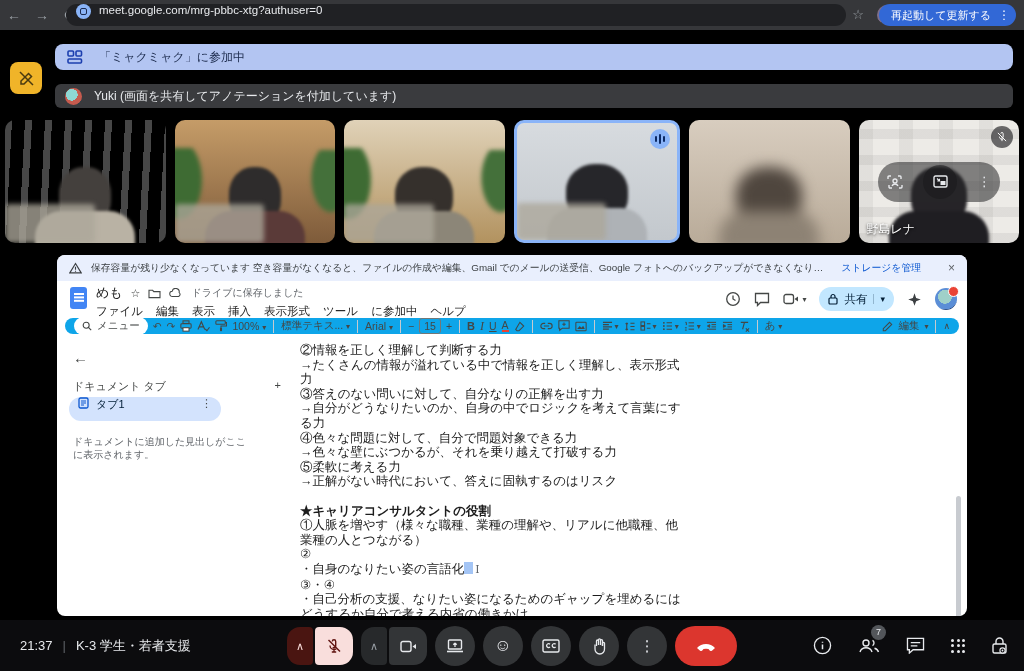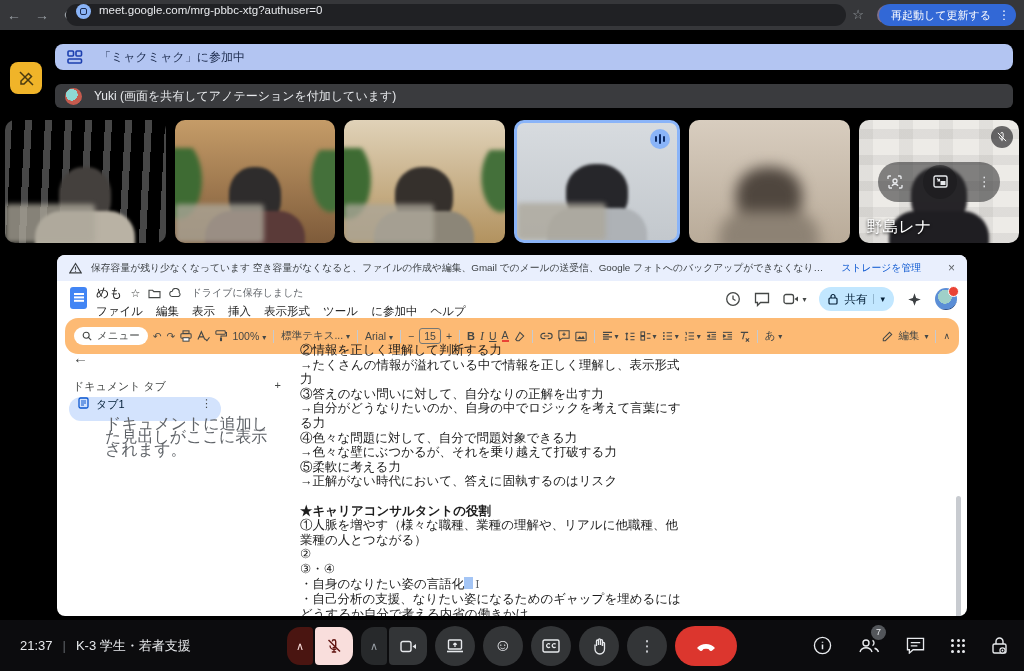--- a/index.html
+++ b/index.html
@@ -46,21 +46,21 @@
   .v2::before,.v3::before { content:""; position:absolute; left:-14px; top:28px; width:46px; height:80px; background:radial-gradient(ellipse at 40% 40%, #3e6b33 0 55%, transparent 60%); filter:blur(2px); }
   .v2::after,.v3::after { content:""; position:absolute; right:-12px; top:30px; width:40px; height:70px; background:radial-gradient(ellipse at 60% 40%, #44703a 0 55%, transparent 60%); filter:blur(2px); }
   .patch-el { display:none; position:absolute; left:0; bottom:0; width:56%; height:32%; background:rgba(172,166,154,.78); filter:blur(2.5px); border-radius:4px; }
   .tile.patch .patch-el { display:block; }
   .audio-ind { display:none; position:absolute; right:7px; top:6px; width:20px; height:20px; border-radius:50%; background:#8ab4f8; align-items:center; justify-content:center; gap:1.5px; }
   .tile.audio .audio-ind { display:flex; }
   .audio-ind i { width:2.5px; background:#0b2a66; border-radius:2px; }
   .audio-ind i:nth-child(1){height:6px;} .audio-ind i:nth-child(2){height:10px;} .audio-ind i:nth-child(3){height:6px;}
   .mute-ind { display:none; position:absolute; right:6px; top:6px; width:22px; height:22px; border-radius:50%; background:rgba(32,33,36,.65); align-items:center; justify-content:center; }
   .tile.muted .mute-ind { display:flex; }
-  .tile-name { display:none; position:absolute; left:8px; bottom:5px; color:#fff; font-size:16px; text-shadow:0 1px 3px rgba(0,0,0,.9); }
+  .tile-name { display:none; position:absolute; left:8px; bottom:5px; color:#fff; font-size:12px; text-shadow:0 1px 3px rgba(0,0,0,.9); }
   .tile.named .tile-name { display:block; }
   .hover-ctrls { display:none; position:absolute; left:50%; top:50%; transform:translate(-50%,-50%); width:122px; height:40px; background:rgba(38,38,40,.55); border-radius:20px; align-items:center; justify-content:space-between; padding:0 9px; }
   .tile.overlay .hover-ctrls { display:flex; }
   .hover-ctrls .mid { width:34px; height:34px; border-radius:50%; background:rgba(25,25,27,.55); display:flex; align-items:center; justify-content:center; }
   .hover-ctrls .kdots { color:#e8eaed; font-size:13px; }
 
   
   #docs { position:absolute; left:57px; top:255px; width:910px; height:361px; background:#fff; border-radius:8px; overflow:hidden; }
   #storage-banner { height:26px; background:#e9effd; display:flex; align-items:center; padding:0 12px; gap:9px; font-size:9.8px; color:#3c4043; white-space:nowrap; }
   #storage-banner .grow { flex:1; overflow:hidden; text-overflow:ellipsis; }
@@ -72,39 +72,39 @@
   #doc-icon::after { content:""; position:absolute; left:3.5px; top:6px; width:10px; height:1.6px; background:#fff; box-shadow:0 3.4px 0 #fff, 0 6.8px 0 #fff; }
   #title-row { display:flex; align-items:center; gap:8px; font-size:13px; color:#1f1f1f; }
   #title-row .mini { color:#444746; font-size:11px; }
   #saved-status { color:#5f6368; font-size:10px; }
   #menu-row { display:flex; gap:13px; font-size:11.5px; color:#1f1f1f; margin-top:2px; }
   #docs-header .right { position:absolute; right:10px; top:6px; display:flex; align-items:center; gap:13px; color:#444746; }
   #share-pill { height:24px; background:#c2e7ff; border-radius:12px; display:flex; align-items:center; gap:6px; padding:0 9px; color:#001d35; font-size:11.5px; }
   #share-pill .dd { font-size:9px; border-left:1px solid #92b6cf; padding-left:6px; }
   #docs-avatar { width:22px; height:22px; border-radius:50%; background:radial-gradient(circle at 45% 40%, #9fd0c9 38%, #5b8ed6 39% 70%, #2e4e86 71%); position:relative; }
   #docs-avatar::after { content:""; position:absolute; right:-2px; top:-2px; width:9px; height:9px; border-radius:50%; background:#ea4335; border:1.5px solid #fff; }
-  #docs-toolbar { margin:1px 8px 0; height:36px; background:#fdba74; border-radius:13px; display:flex; align-items:center; padding:2px 9px; gap:5px; font-size:10.5px; color:#444746; white-space:nowrap; }
+  #docs-toolbar { margin:1px 8px 0; height:16px; background:#0ea5e9; border-radius:13px; display:flex; align-items:center; padding:2px 9px; gap:5px; font-size:10.5px; color:#444746; white-space:nowrap; }
   #docs-toolbar .sep { width:1px; height:13px; background:#c6cacf; margin:0 2px; }
   #docs-toolbar .menu-pill { background:#fff; border-radius:11px; height:18px; display:flex; align-items:center; gap:5px; padding:0 8px; }
   #docs-toolbar .dd { font-size:8px; color:#444746; }
   #docs-toolbar .sizebox { border:1px solid #747775; border-radius:3px; padding:0 4px; height:16px; line-height:15px; }
   #docs-toolbar b { font-size:11px; }
   #docs-toolbar .it { font-family:"Liberation Serif",serif; font-style:italic; font-size:12px; }
   #docs-toolbar .un { text-decoration:underline; }
   #docs-toolbar .clr { border-bottom:2.5px solid #e94235; line-height:10px; }
   #docs-toolbar .spacer { flex:1; }
   #docs-toolbar .edit-mode { display:flex; align-items:center; gap:5px; }
 
   #docs-body { position:absolute; left:0; top:88px; right:0; bottom:0; }
   #tabs-panel { position:absolute; left:0; top:0; bottom:0; width:238px; }
   #tp-back { position:absolute; left:16px; top:6px; font-size:15px; color:#444746; }
   #tp-header { position:absolute; left:16px; top:36px; right:14px; display:flex; justify-content:space-between; font-size:11px; color:#444746; }
   #tab-pill { position:absolute; left:12px; top:54px; width:152px; height:24px; background:#d3e3fd; border-radius:12px; display:flex; align-items:flex-start; gap:7px; padding:0 9px; font-size:11px; color:#001d35; }
   #tab-pill .kdots { margin-left:auto; color:#444746; font-size:11px; }
-  #tp-hint { position:absolute; left:16px; top:74px; width:175px; font-size:16px; color:#5f6368; line-height:13px;margin-left:32px; }
+  #tp-hint { position:absolute; left:16px; top:92px; width:175px; font-size:10px; color:#5f6368; line-height:13px; }
 
   #doc-text { position:absolute; left:243px; top:0; width:375px; color:#1c1c1c; }
   .line { white-space:pre; font-size:12.5px; line-height:14.6px; min-height:14.6px; }
   .line.b { font-weight:bold; }
   .line .selbox { display:none; width:9px; height:12px; background:#a4c5f5; vertical-align:-1px; }
   .line.sel .selbox { display:inline-block; }
   .line .ibeam { display:none; }
   .line.sel .ibeam { display:inline; font-family:"DejaVu Serif",serif; color:#5f6368; font-size:11px; margin-left:2px; }
   #doc-scrollbar { position:absolute; left:899px; top:153px; width:5px; height:124px; background:#c8cbd0; border-radius:3px; }
 
@@ -476,23 +476,23 @@
         <div class="line"><span></span></div>
 
         <div class="line b"><span>★キャリアコンサルタントの役割</span></div>
 
         <div class="line"><span>①人脈を増やす（様々な職種、業種の理解や、リアルに他職種、他</span></div>
 
         <div class="line"><span>業種の人とつながる）</span></div>
 
         <div class="line"><span>②</span></div>
 
+        <div class="line sel"><span>・自身のなりたい姿の言語化</span><span class="selbox"></span><span class="ibeam">I</span></div>
+
         <div class="line"><span>③・④</span></div>
-
-        <div class="line sel"><span>・自身のなりたい姿の言語化</span><span class="selbox"></span><span class="ibeam">I</span></div>
 
         <div class="line"><span>・自己分析の支援、なりたい姿になるためのギャップを埋めるには</span></div>
 
         <div class="line"><span>どうするか自分で考える内省の働きかけ</span></div>
 
       </div>
 
     <div id="doc-scrollbar"></div>
 
   </div>

